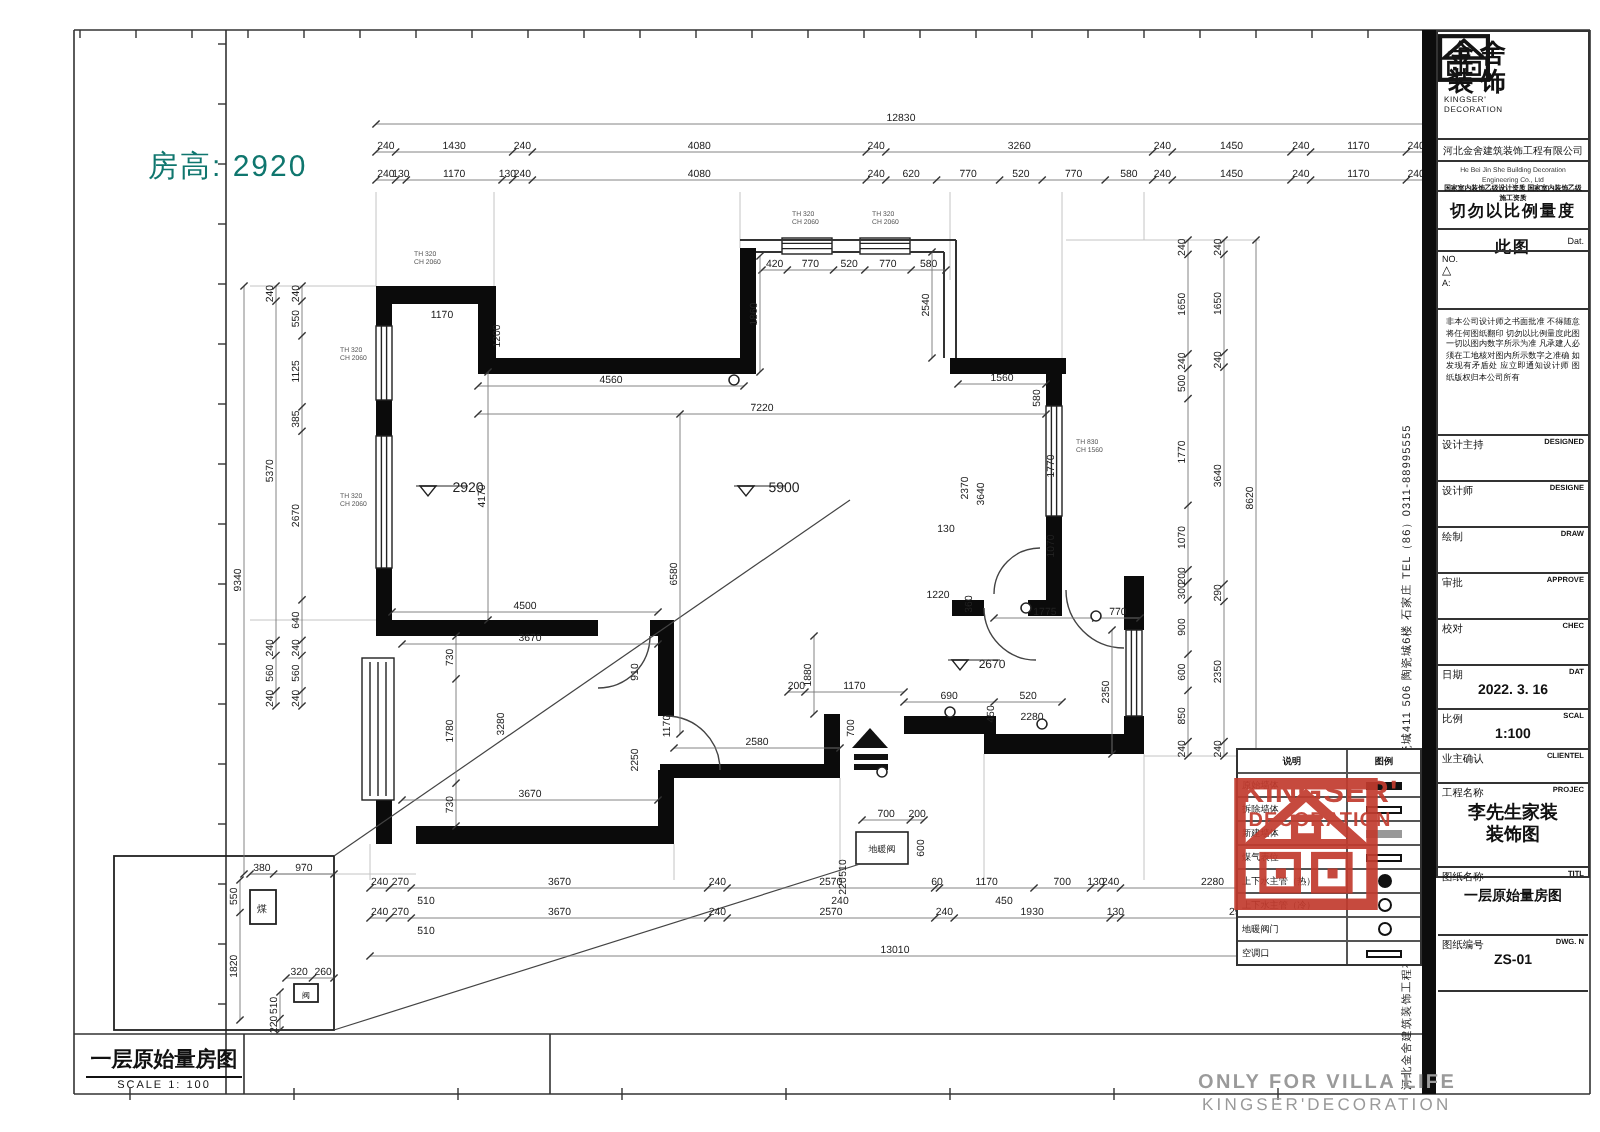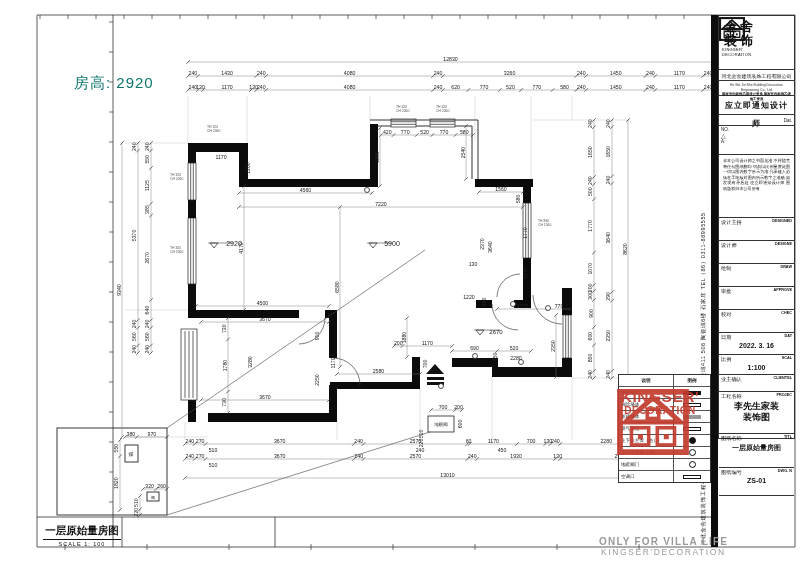--- a/index.html
+++ b/index.html
@@ -791,21 +791,21 @@
       <div class="en">
         <div>KINGSER'</div>
         <div>DECORATION</div>
       </div>
     </div>
     <div class="tb-sec tb-company">河北金舍建筑装饰工程有限公司</div>
     <div class="tb-sec tb-companyen">
       <div>He Bei Jin She Building Decoration Engineering Co., Ltd</div>
       <div class="b">国家室内装饰乙级设计资质 国家室内装饰乙级施工资质</div>
     </div>
-    <div class="tb-sec tb-design">应立即通知设计师</div>
+    <div class="tb-sec tb-design">切勿以比例量度此图</div>
     <div class="tb-sec tb-dat">Dat.</div>
     <div class="tb-sec tb-no">
       <div>NO.</div>
       <div class="tri">△</div>
       <div>A:</div>
     </div>
     <div class="tb-sec tb-disc">非本公司设计师之书面批准 不得随意将任何图纸翻印 切勿以比例量度此图 一切以图内数字所示为准 凡承建人必须在工地核对图内所示数字之准确 如发现有矛盾处 应立即通知设计师 图纸版权归本公司所有</div>
     <div id="tb-rows" style="display:flex;flex-direction:column;flex:1;">
         <div class="tb-sec tb-row" style="height: 23px;">
           <div class="head">

